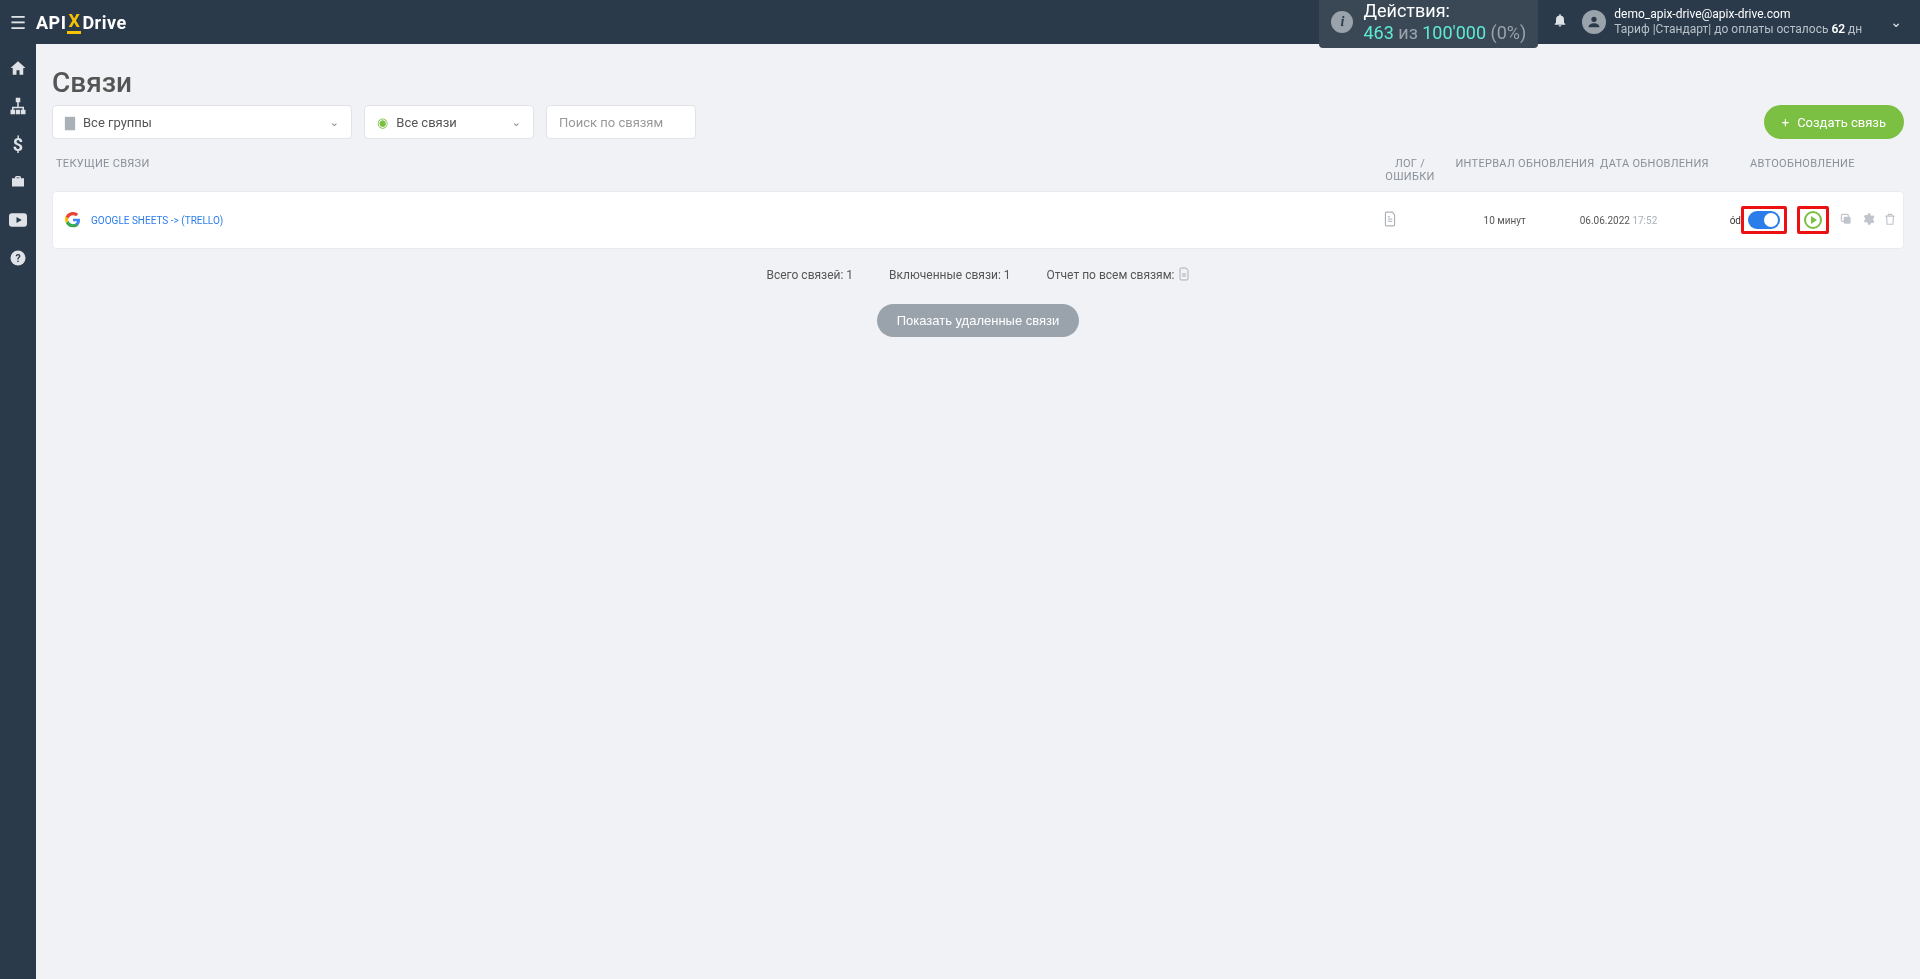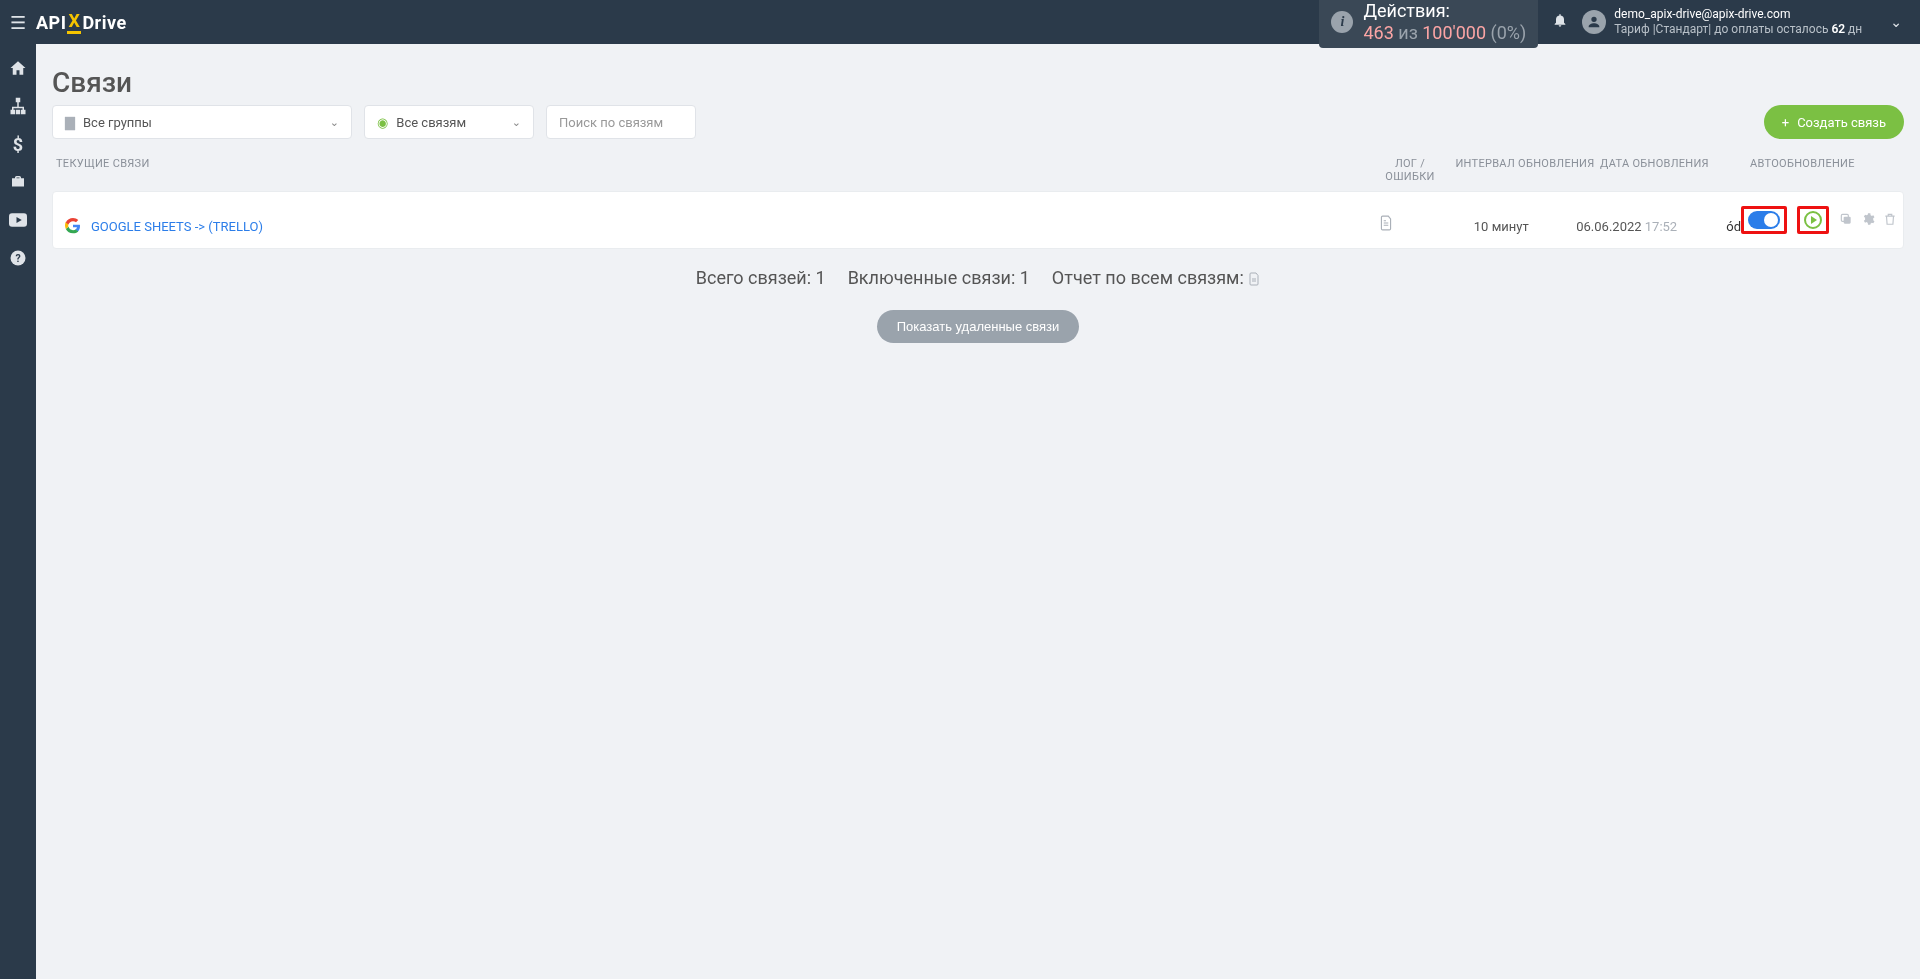--- a/index.html
+++ b/index.html
@@ -6,21 +6,21 @@
 body { font-family: -apple-system, BlinkMacSystemFont, "Segoe UI", Roboto, Arial, sans-serif; background: #f0f2f5; color: #333; font-size: 14px; }
 .header { background: #2b3a4a; height: 44px; display: flex; align-items: center; padding: 0 10px 0 0; color: #fff; }
 .hamburger { width: 36px; text-align: center; cursor: pointer; color: #dfe3e8; font-size: 18px; }
 .logo { display: flex; align-items: center; font-weight: 700; font-size: 18px; letter-spacing: .5px; }
 .logo .x { color: #f5c400; border-bottom: 3px solid #f5c400; padding: 0 1px; margin: 0 1px; }
 .header-spacer { flex: 1; }
 .actions-box { background: #3a4856; border-radius: 4px; padding: 4px 12px; display: flex; align-items: center; gap: 10px; margin-right: 14px; }
 .actions-box .info-ico { width: 22px; height: 22px; border-radius: 50%; background: #9aa3ac; color: #2b3a4a; display: flex; align-items: center; justify-content: center; font-weight: 700; font-style: italic; font-family: Georgia, serif; }
 .actions-box .txt { font-size: 18px; line-height: 1.2; }
 .actions-box .numbers { color: #9aa3ac; }
-.actions-box .numbers .cur { color: #fca5a5; text-align: center; }
+.actions-box .numbers .cur { color: #5eead4; text-align: center; }
 .bell { color: #dfe3e8; font-size: 16px; margin-right: 14px; cursor: pointer; }
 .avatar { width: 24px; height: 24px; border-radius: 50%; background: #9aa3ac; display: flex; align-items: center; justify-content: center; margin-right: 8px; }
 .avatar svg { width: 16px; height: 16px; fill: #2b3a4a; }
 .userblock { font-size: 12px; line-height: 1.25; }
 .userblock .tariff { color: #b8c0c8; }
 .userblock .tariff b { color: #fff; font-weight: 600; }
 .header-caret { color: #dfe3e8; margin: 0 8px 0 28px; cursor: pointer; }
 
 .sidebar { position: fixed; left: 0; top: 44px; bottom: 0; width: 36px; background: #2b3a4a; display: flex; flex-direction: column; align-items: center; padding-top: 14px; gap: 18px; color: #dfe3e8; }
 .sidebar .ico { width: 20px; height: 20px; display: flex; align-items: center; justify-content: center; cursor: pointer; font-size: 16px; }
@@ -41,39 +41,39 @@
 .filters-spacer { flex: 1; }
 .btn-create { background: #7bc043; color: #fff; border-radius: 18px; height: 34px; padding: 0 18px; display: flex; align-items: center; gap: 8px; font-size: 13px; cursor: pointer; }
 
 .table-head { display: flex; font-size: 11px; text-transform: uppercase; color: #8a9099; letter-spacing: .3px; padding: 0 4px 8px; }
 .col-name { flex: 1; }
 .col-log { width: 80px; text-align: center; }
 .col-interval { width: 150px; text-align: center; }
 .col-date { width: 150px; text-align: left; }
 .col-auto { width: 150px; text-align: left; }
 
-.row { background: #fff; border: 1px solid #e9ecef; border-radius: 4px; display: flex; align-items: flex-end; padding: 14px 12px; font-size: 13px; }
+.row { background: #fff; border: 1px solid #e9ecef; border-radius: 4px; display: flex; align-items: center; padding: 14px 12px; font-size: 10px; }
 .row .name { flex: 1; display: flex; align-items: center; gap: 10px; }
 .row .name .g-ico { width: 16px; height: 16px; }
 .row .name a { color: #2b7de9; text-decoration: none; text-transform: uppercase; }
 .row .log { width: 80px; text-align: center; color: #aab0b8; cursor: pointer; }
 .row .interval { width: 150px; text-align: center; color: #555; }
 .row .date { width: 150px; color: #555; }
 .row .date .time { color: #aab0b8; }
 .row .auto { width: 150px; display: flex; align-items: center; gap: 10px; }
 
 .hl { border: 3px solid #e11; padding: 2px 4px; border-radius: 2px; display: inline-flex; align-items: center; justify-content: center; }
 .toggle { width: 32px; height: 18px; border-radius: 10px; background: #2b7de9; position: relative; cursor: pointer; }
 .toggle::after { content: ""; position: absolute; right: 2px; top: 2px; width: 14px; height: 14px; border-radius: 50%; background: #fff; }
 .play-btn { width: 18px; height: 18px; border-radius: 50%; border: 2px solid #7bc043; display: flex; align-items: center; justify-content: center; cursor: pointer; }
 .play-btn::after { content: ""; border-left: 6px solid #7bc043; border-top: 4px solid transparent; border-bottom: 4px solid transparent; margin-left: 2px; }
 .row-actions { display: flex; gap: 8px; color: #c0c5cc; align-items: center; }
 .row-actions span { cursor: pointer; }
 
-.summary { text-align: center; margin-top: 18px; font-size: 18px; color: #555; display: flex; justify-content: center; gap: 22px; align-items: center; }
+.summary { text-align: center; margin-top: 18px; font-size: 12px; color: #555; display: flex; justify-content: center; gap: 36px; align-items: center; }
 .summary .rep-ico { color: #aab0b8; cursor: pointer; }
 .show-deleted { margin: 22px auto 0; display: block; background: #9aa3ac; color: #fff; border: none; border-radius: 18px; padding: 9px 20px; font-size: 13px; cursor: pointer; }
 </style>
 </head>
 <body>
 
 <div class="header">
   <div class="hamburger">☰</div>
   <div class="logo">
     <span>API</span>
@@ -153,21 +153,21 @@
   <h1>Связи</h1>
 
   <div class="filters">
     <div class="select groups">
       <span class="folder-ico">▇</span>
       <span>Все группы</span>
       <span class="caret">⌄</span>
     </div>
     <div class="select conns">
       <span class="play-ico">◉</span>
-      <span>Все связям</span>
+      <span>Все связи</span>
       <span class="caret">⌄</span>
     </div>
     <div class="search">
       <span>Поиск по связям</span>
     </div>
     <div class="filters-spacer"></div>
     <div class="btn-create">
       <span>+</span>
       <span>Создать связь</span>
     </div>

